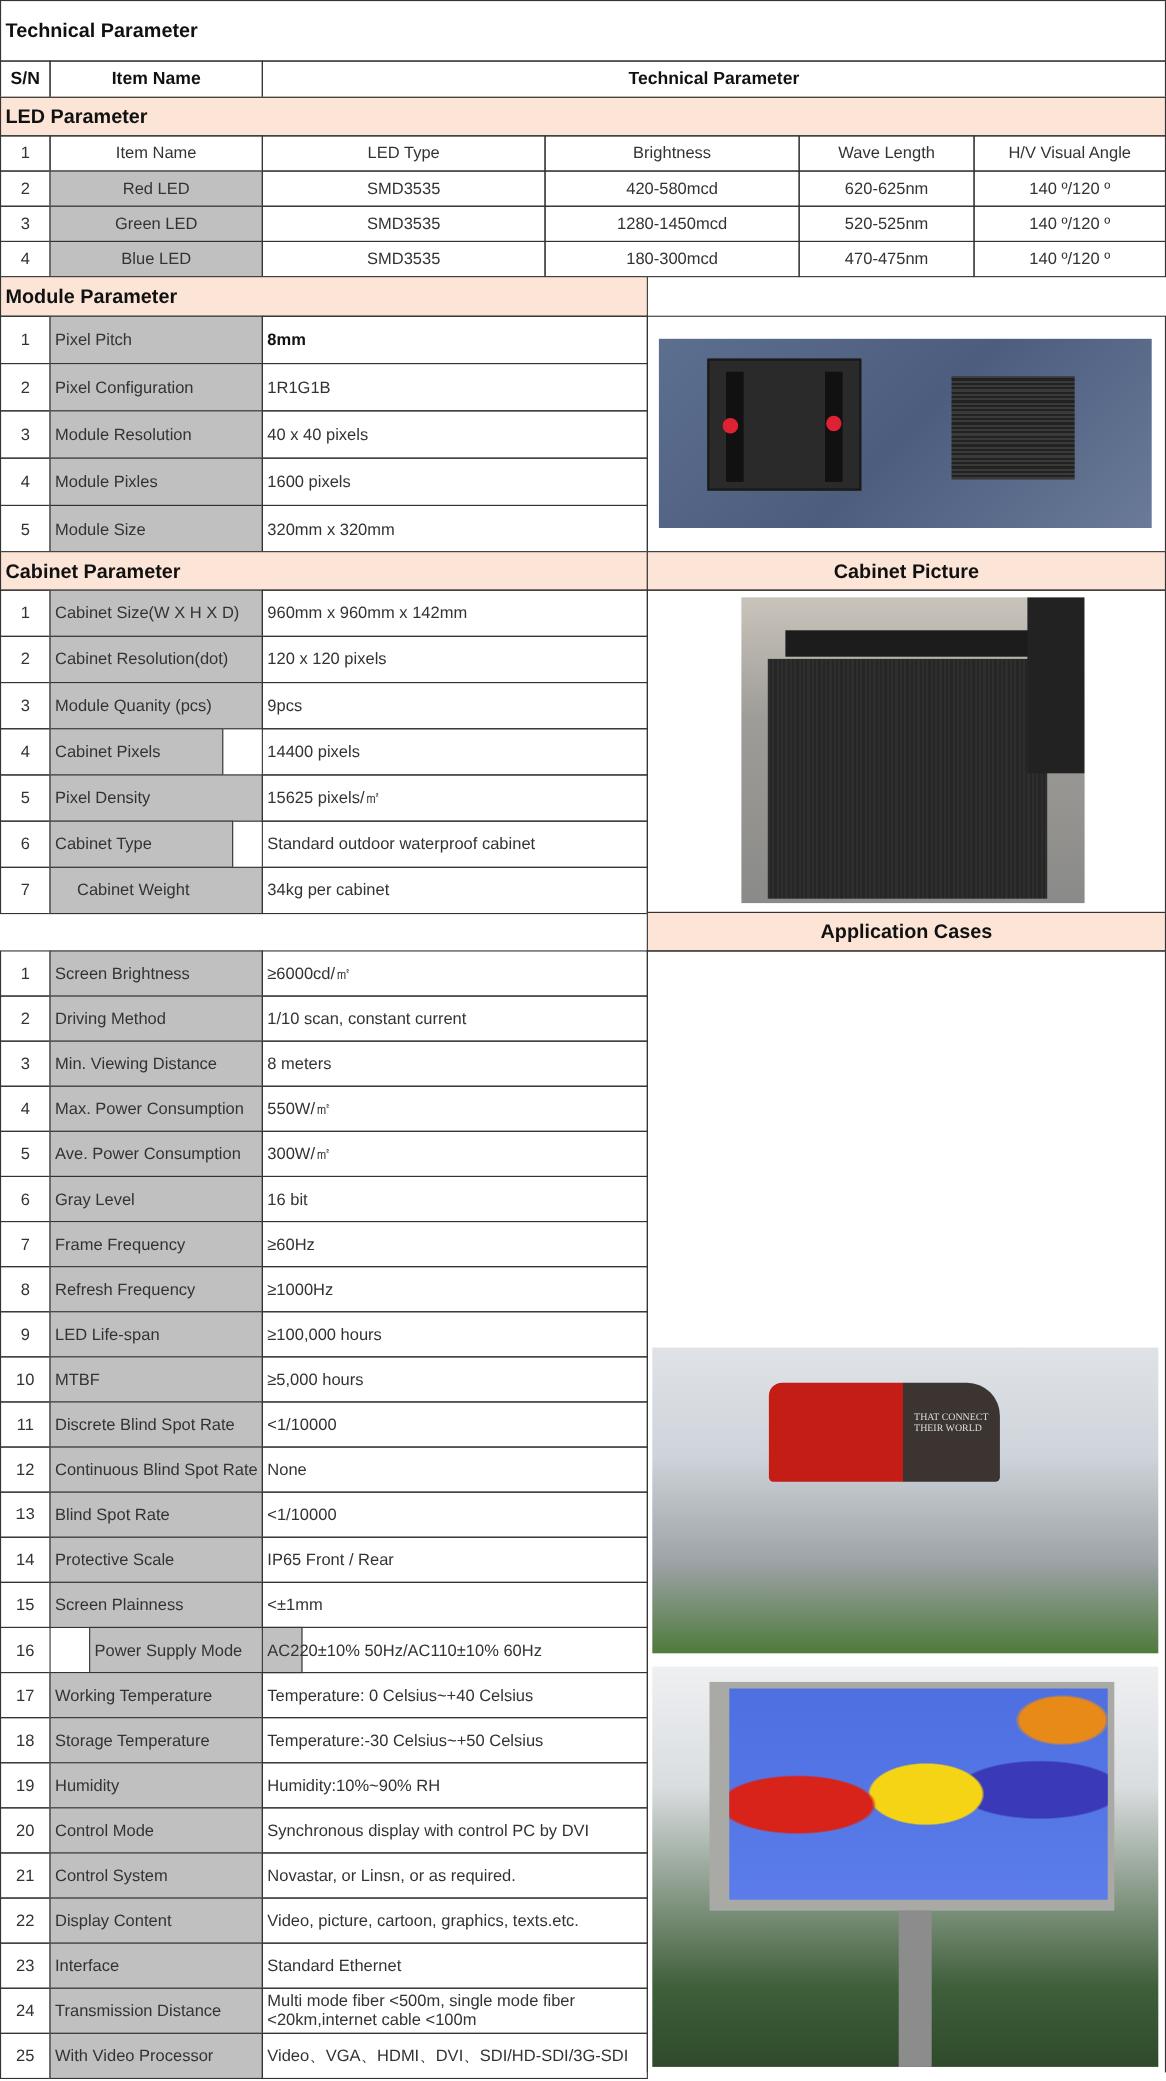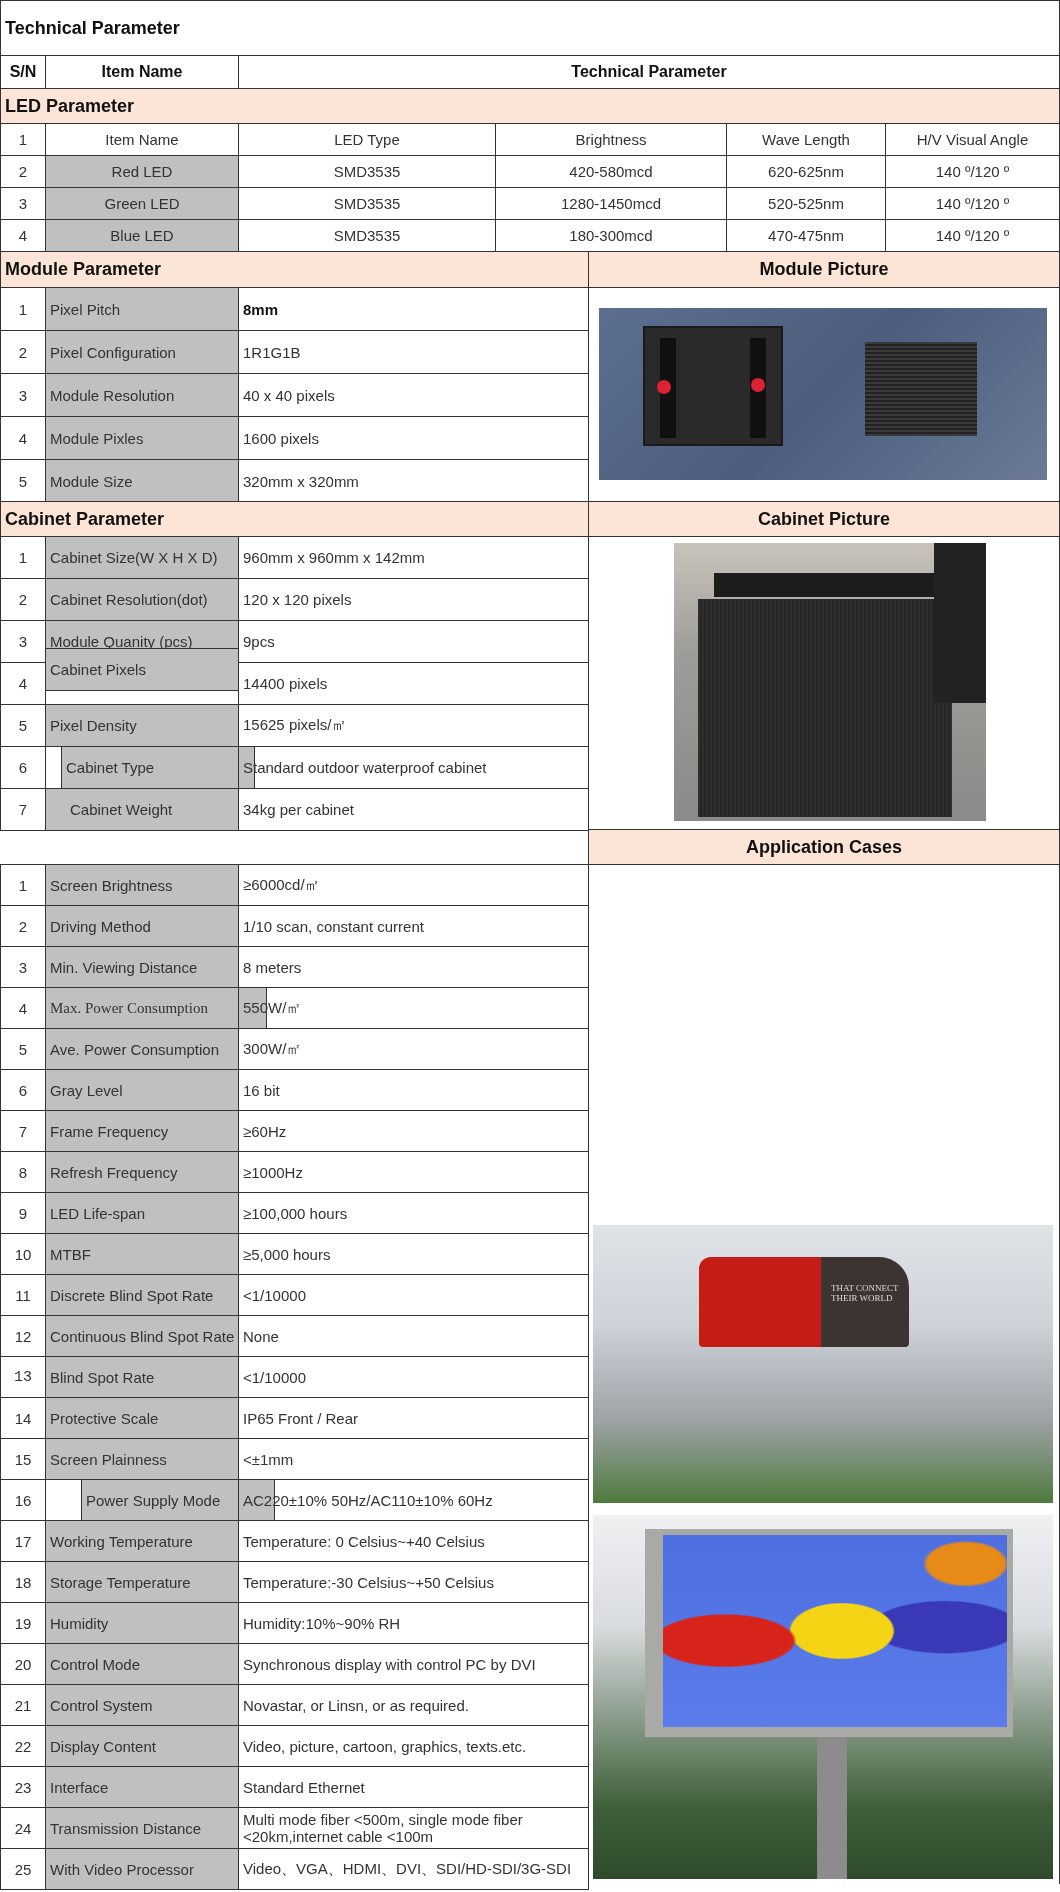--- a/index.html
+++ b/index.html
@@ -52,21 +52,20 @@
       <div class="cell center" style="left:885px;top:187px;width:175px;height:33px;">140 º/120 º</div>
       <div class="cell center" style="left:0px;top:219px;width:46px;height:33px;">4</div>
       <div class="cell center gray" style="left:45px;top:219px;width:194px;height:33px;">Blue LED</div>
       <div class="cell center" style="left:238px;top:219px;width:258px;height:33px;">SMD3535</div>
       <div class="cell center" style="left:495px;top:219px;width:232px;height:33px;">180-300mcd</div>
       <div class="cell center" style="left:726px;top:219px;width:160px;height:33px;">470-475nm</div>
       <div class="cell center" style="left:885px;top:219px;width:175px;height:33px;">140 º/120 º</div>
     </div>
 
   <div class="cell peach sect" style="left:0;top:251px;width:589px;height:37px;">Module Parameter</div>
-  <div class="cell peach sect-c" style="left:588px;top:251px;width:472px;height:37px;">Module Picture</div>
   <div id="module-rows">
       <div class="cell center" style="left:0;top:287px;width:46px;height:44px;">1</div>
       <div class="cell left gray" style="left:45px;top:287px;width:194px;height:44px;">Pixel Pitch</div>
       <div class="cell left bold" style="left:238px;top:287px;width:351px;height:44px;">8mm</div>
       <div class="cell center" style="left:0;top:330px;width:46px;height:44px;">2</div>
       <div class="cell left gray" style="left:45px;top:330px;width:194px;height:44px;">Pixel Configuration</div>
       <div class="cell left" style="left:238px;top:330px;width:351px;height:44px;">1R1G1B</div>
       <div class="cell center" style="left:0;top:373px;width:46px;height:44px;">3</div>
       <div class="cell left gray" style="left:45px;top:373px;width:194px;height:44px;">Module Resolution</div>
       <div class="cell left" style="left:238px;top:373px;width:351px;height:44px;">40 x 40 pixels</div>
@@ -95,27 +94,27 @@
       <div class="cell center" style="left:0;top:536px;width:46px;height:43px;">1</div>
       <div class="cell left gray" style="left:45px;top:536px;width:194px;height:43px;">Cabinet Size(W X H X D)</div>
       <div class="cell left" style="left:238px;top:536px;width:351px;height:43px;">960mm x 960mm x 142mm</div>
       <div class="cell center" style="left:0;top:578px;width:46px;height:43px;">2</div>
       <div class="cell left gray" style="left:45px;top:578px;width:194px;height:43px;">Cabinet Resolution(dot)</div>
       <div class="cell left" style="left:238px;top:578px;width:351px;height:43px;">120 x 120 pixels</div>
       <div class="cell center" style="left:0;top:620px;width:46px;height:43px;">3</div>
       <div class="cell left gray" style="left:45px;top:620px;width:194px;height:43px;">Module Quanity (pcs)</div>
       <div class="cell left" style="left:238px;top:620px;width:351px;height:43px;">9pcs</div>
       <div class="cell center" style="left:0;top:662px;width:46px;height:43px;">4</div>
-      <div class="cell left gray" style="left:45px;top:648px;width:194px;height:43px;">Cabinet Pixels</div>
+      <div class="cell left gray" style="left:45px;top:662px;width:158px;height:43px;">Cabinet Pixels</div>
       <div class="cell left" style="left:238px;top:662px;width:351px;height:43px;">14400 pixels</div>
       <div class="cell center" style="left:0;top:704px;width:46px;height:43px;">5</div>
       <div class="cell left gray" style="left:45px;top:704px;width:194px;height:43px;">Pixel Density</div>
       <div class="cell left" style="left:238px;top:704px;width:351px;height:43px;">15625 pixels/㎡</div>
       <div class="cell center" style="left:0;top:746px;width:46px;height:43px;">6</div>
-      <div class="cell left gray" style="left:45px;top:746px;width:194px;height:43px;margin-left:16px;">Cabinet Type</div>
+      <div class="cell left gray" style="left:45px;top:746px;width:167px;height:43px;">Cabinet Type</div>
       <div class="cell left" style="left:238px;top:746px;width:351px;height:43px;">Standard outdoor waterproof cabinet</div>
       <div class="cell center" style="left:0;top:788px;width:46px;height:43px;">7</div>
       <div class="cell left gray" style="left:45px;top:788px;width:194px;height:43px;padding-left:24px;">Cabinet Weight</div>
       <div class="cell left" style="left:238px;top:788px;width:351px;height:43px;">34kg per cabinet</div>
     </div>
   <div class="cell" style="left:588px;top:536px;width:472px;height:294px;">
     <div class="pic" style="left:85px;top:6px;width:312px;height:278px;background:linear-gradient(180deg,#c9c4bb 0%,#9e9c98 40%,#8a8a88 100%);">
       <div class="abs" style="left:40px;top:30px;width:230px;height:24px;background:#1c1c1c;"></div>
       <div class="abs" style="left:24px;top:56px;width:254px;height:218px;background:repeating-linear-gradient(90deg,#2e2e2e 0 2px,#262626 2px 4px);"></div>
       <div class="abs" style="left:260px;top:0;width:52px;height:160px;background:#222;"></div>
@@ -127,21 +126,21 @@
       <div class="cell center" style="left:0;top:864px;width:46px;height:42px;">1</div>
       <div class="cell left gray" style="left:45px;top:864px;width:194px;height:42px;">Screen Brightness</div>
       <div class="cell left" style="left:238px;top:864px;width:351px;height:42px;">≥6000cd/㎡</div>
       <div class="cell center" style="left:0;top:905px;width:46px;height:42px;">2</div>
       <div class="cell left gray" style="left:45px;top:905px;width:194px;height:42px;">Driving Method</div>
       <div class="cell left" style="left:238px;top:905px;width:351px;height:42px;">1/10 scan, constant current</div>
       <div class="cell center" style="left:0;top:946px;width:46px;height:42px;">3</div>
       <div class="cell left gray" style="left:45px;top:946px;width:194px;height:42px;">Min. Viewing Distance</div>
       <div class="cell left" style="left:238px;top:946px;width:351px;height:42px;">8 meters</div>
       <div class="cell center" style="left:0;top:987px;width:46px;height:42px;">4</div>
-      <div class="cell left gray" style="left:45px;top:987px;width:222px;height:42px;font-family:Liberation Serif, serif;">Max. Power Consumption</div>
+      <div class="cell left gray" style="left:45px;top:987px;width:194px;height:42px;">Max. Power Consumption</div>
       <div class="cell left" style="left:238px;top:987px;width:351px;height:42px;">550W/㎡</div>
       <div class="cell center" style="left:0;top:1028px;width:46px;height:42px;">5</div>
       <div class="cell left gray" style="left:45px;top:1028px;width:194px;height:42px;">Ave. Power Consumption</div>
       <div class="cell left" style="left:238px;top:1028px;width:351px;height:42px;">300W/㎡</div>
       <div class="cell center" style="left:0;top:1069px;width:46px;height:42px;">6</div>
       <div class="cell left gray" style="left:45px;top:1069px;width:194px;height:42px;">Gray Level</div>
       <div class="cell left" style="left:238px;top:1069px;width:351px;height:42px;">16 bit</div>
       <div class="cell center" style="left:0;top:1110px;width:46px;height:42px;">7</div>
       <div class="cell left gray" style="left:45px;top:1110px;width:194px;height:42px;">Frame Frequency</div>
       <div class="cell left" style="left:238px;top:1110px;width:351px;height:42px;">≥60Hz</div>

